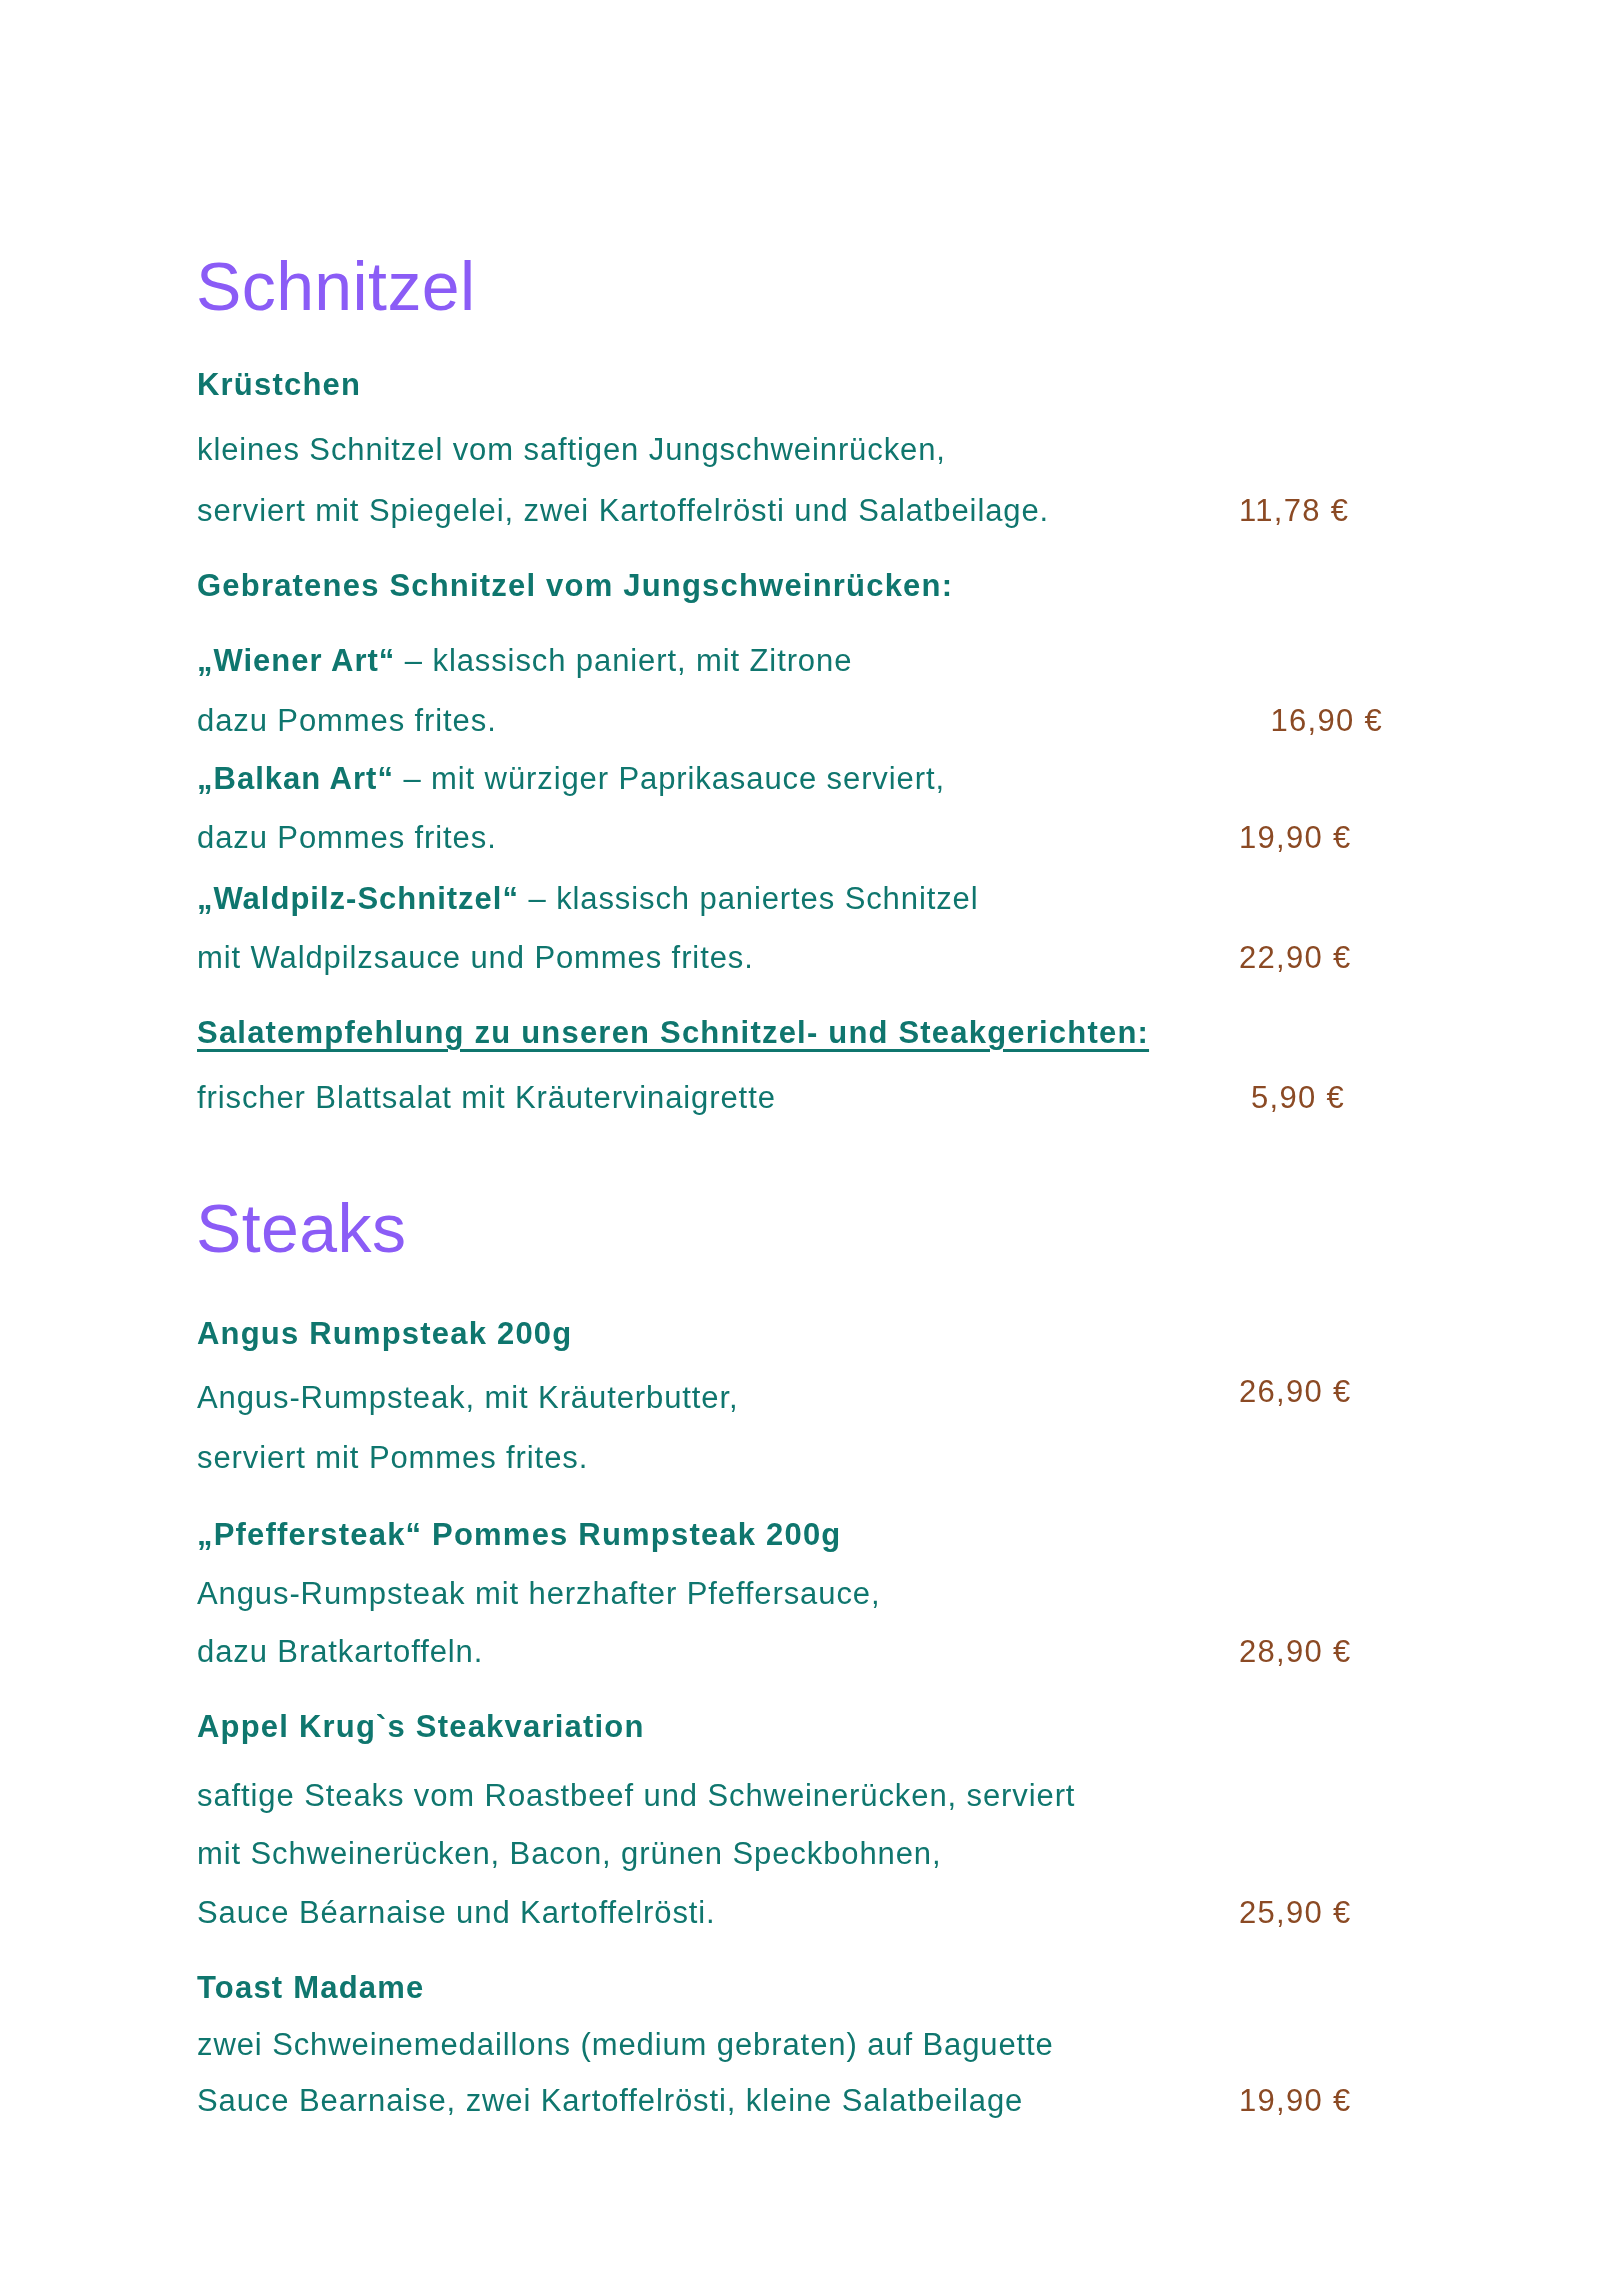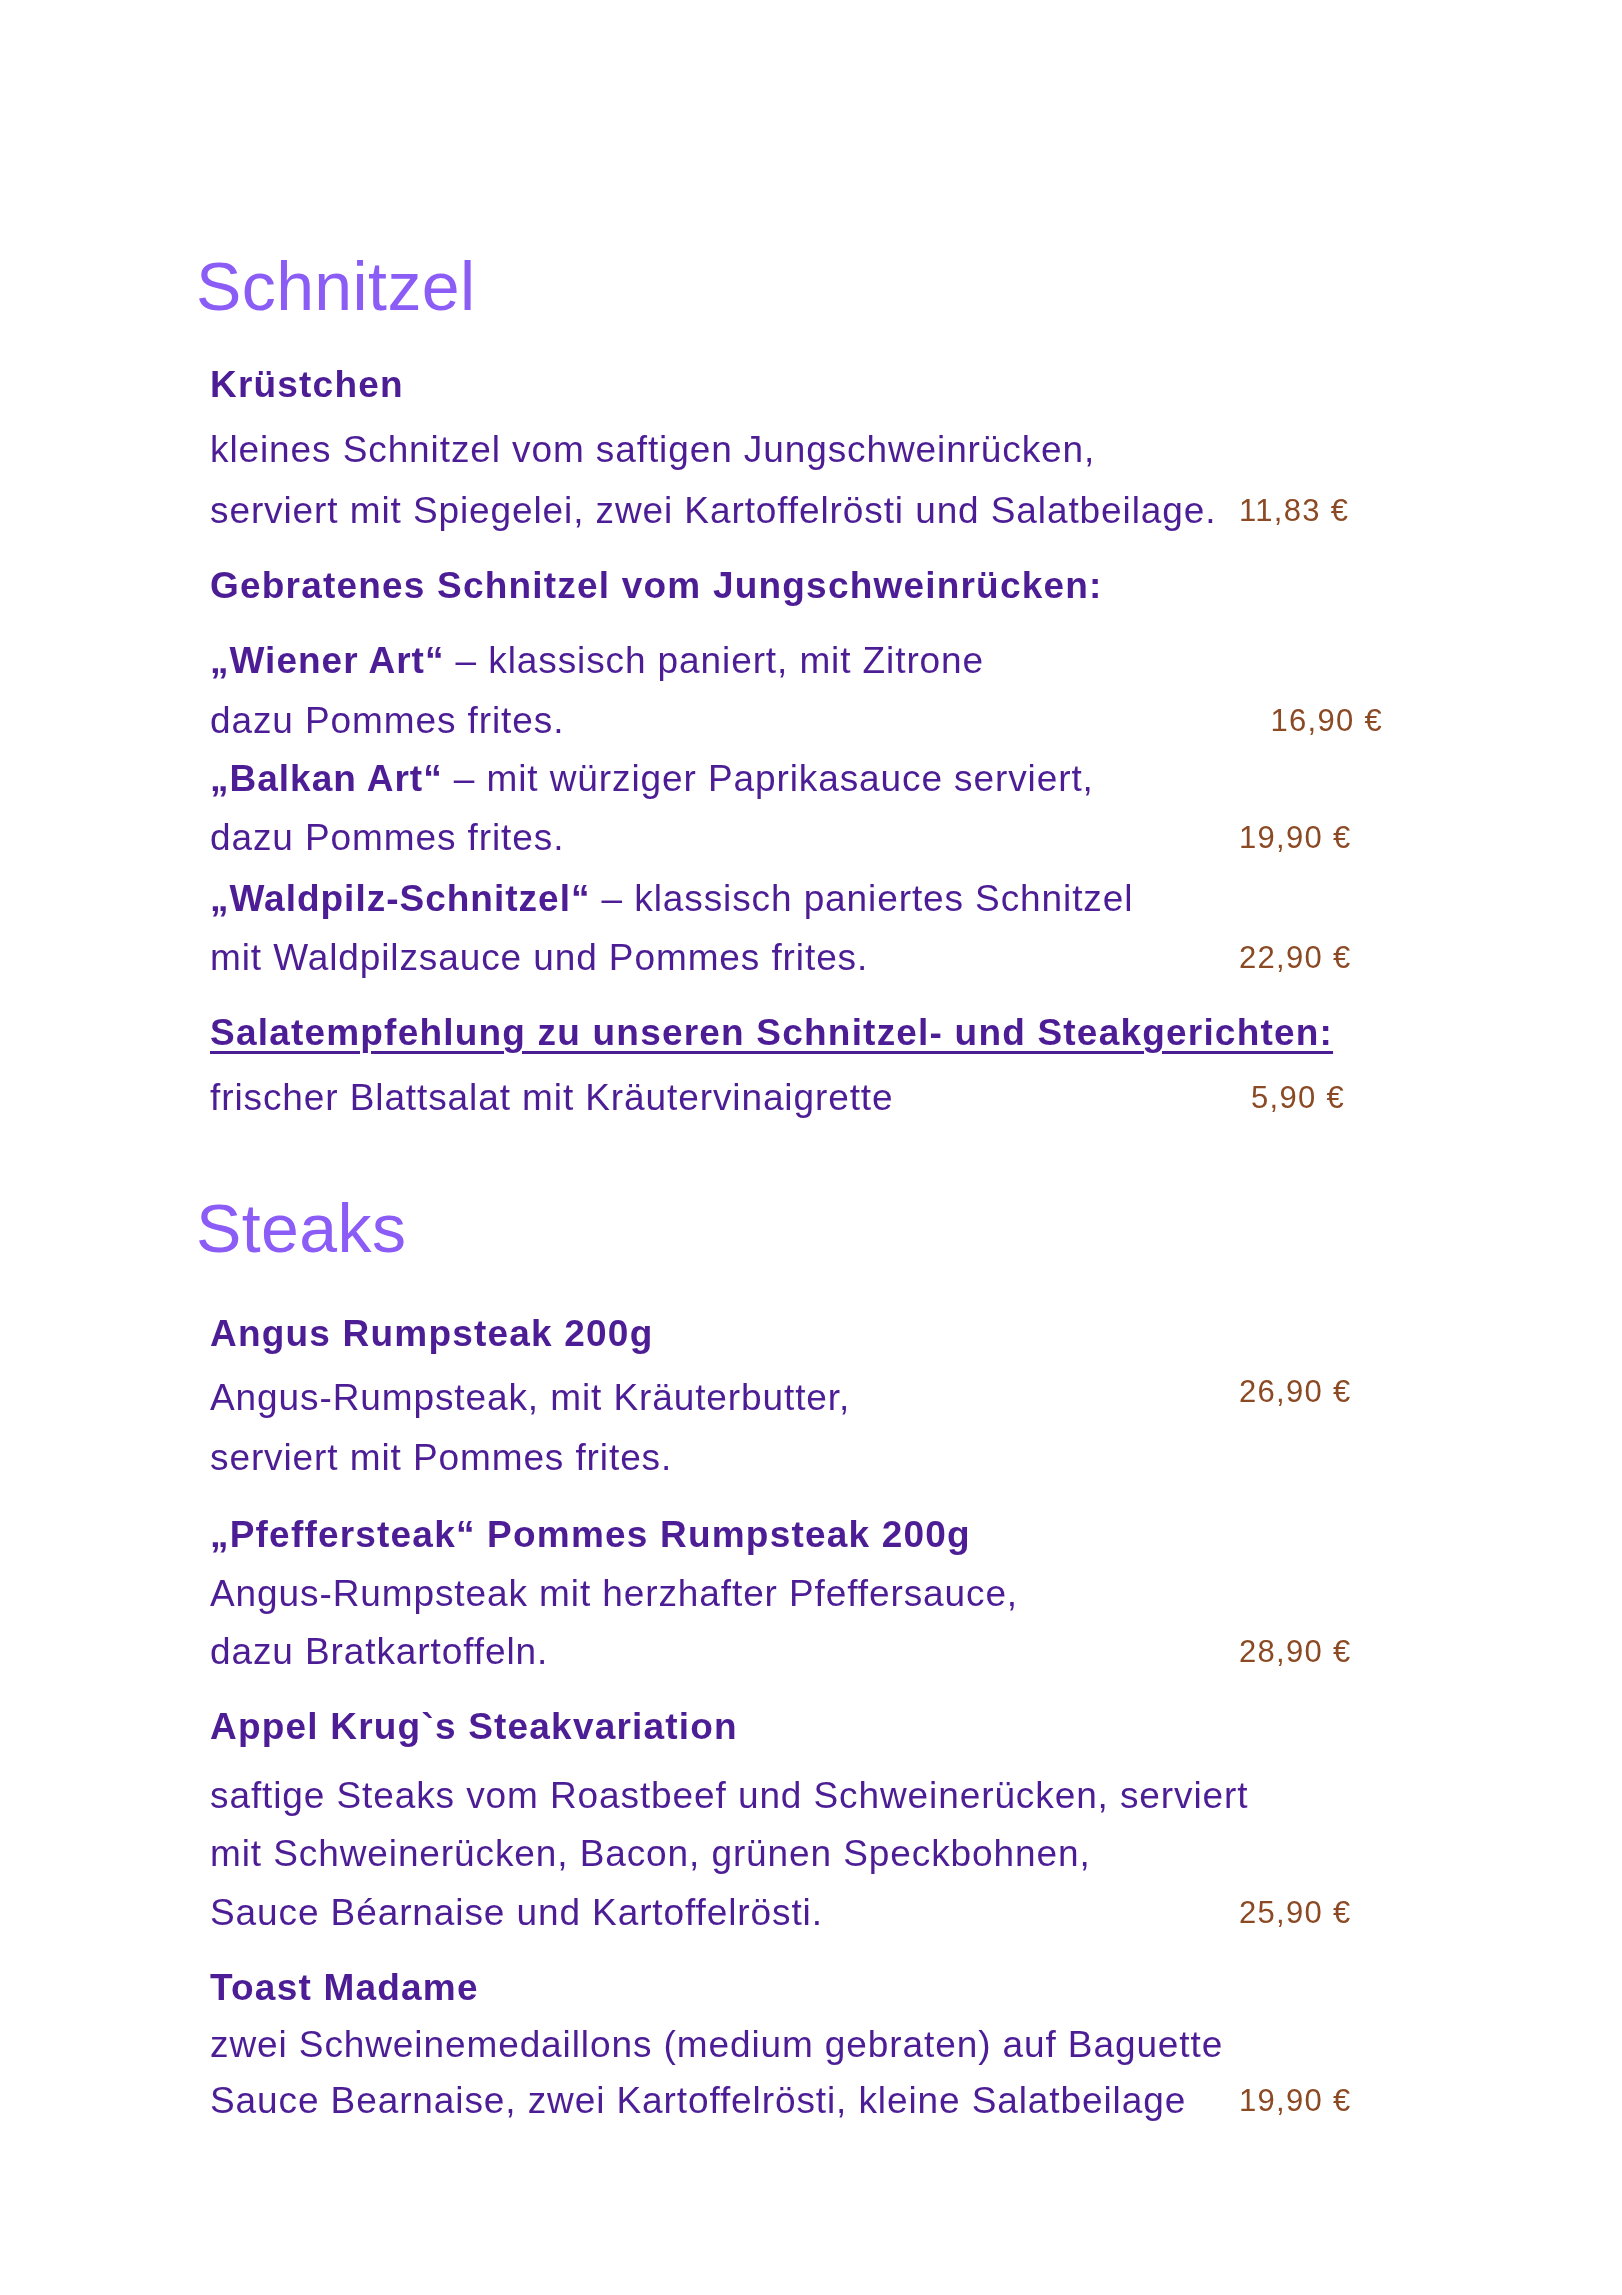--- a/index.html
+++ b/index.html
@@ -26,28 +26,28 @@
       left: 196px;
       font-size: 68px;
       line-height: 1;
       color: #8b5cf6;
       font-weight: normal;
       margin: 0;
       letter-spacing: 0.4px;
     }
     .line {
       position: absolute;
-      left: 210px;
+      left: 197px;
       width: 1183px;
       height: 39px;
       line-height: 39px;
-      font-size: 37px;
+      font-size: 31px;
       letter-spacing: 0.9px;
       white-space: nowrap;
-      color: #4c1d95;
+      color: #0f766e;
     }
     .line .name {
       font-weight: bold;
       letter-spacing: 1px;
     }
     .item-title {
       font-weight: bold;
       letter-spacing: 1.2px;
     }
     .underline {
@@ -75,21 +75,21 @@
 
 <div class="page">
 
   <section>
     <h1 class="section-title" style="top:252px;">Schnitzel</h1>
 
     <div>
       <div class="line item-title" style="top:365px;">Krüstchen</div>
       <div class="line" style="top:430px;">kleines Schnitzel vom saftigen Jungschweinrücken,</div>
       <div class="line" style="top:491px;">serviert mit Spiegelei, zwei Kartoffelrösti und Salatbeilage.</div>
-      <div class="price" style="top:491px;">11,83 €</div>
+      <div class="price" style="top:491px;">11,78 €</div>
     </div>
 
     <div class="line item-title" style="top:566px;">Gebratenes Schnitzel vom Jungschweinrücken:</div>
 
     <div>
       <div class="line" style="top:641px;">
         <span class="name">„Wiener Art“</span><span> – klassisch paniert, mit Zitrone</span>
       </div>
       <div class="line" style="top:701px;">dazu Pommes frites.</div>
       <div class="price" style="top:701px;text-align:right;">16,90 €</div>

